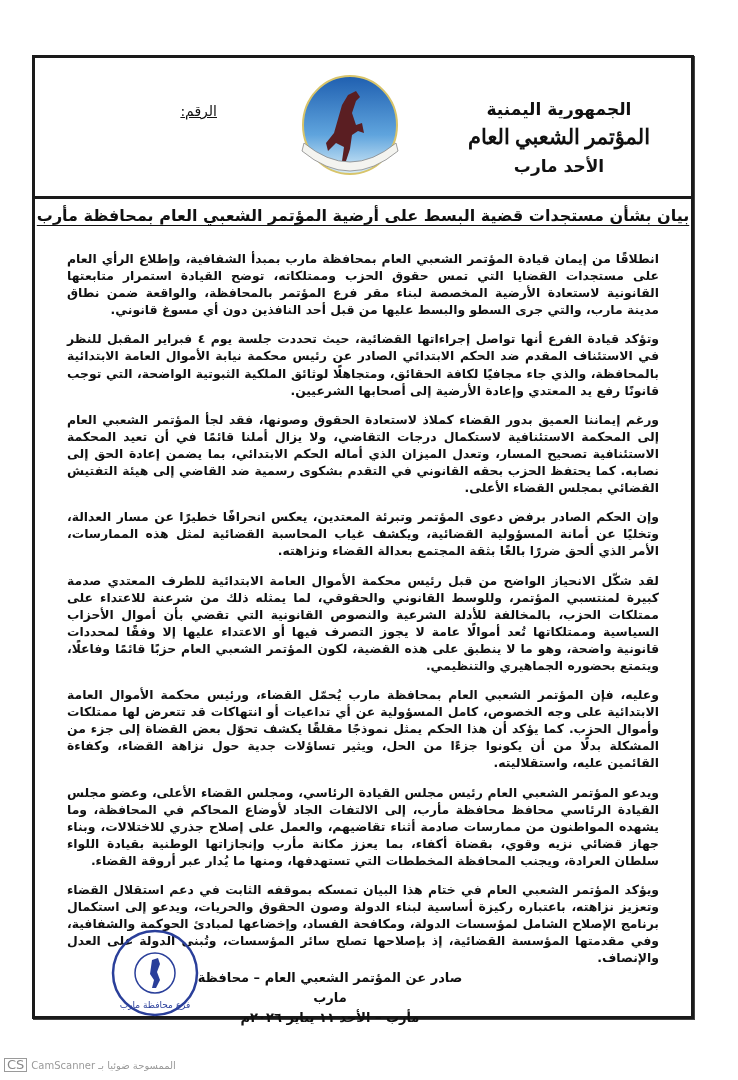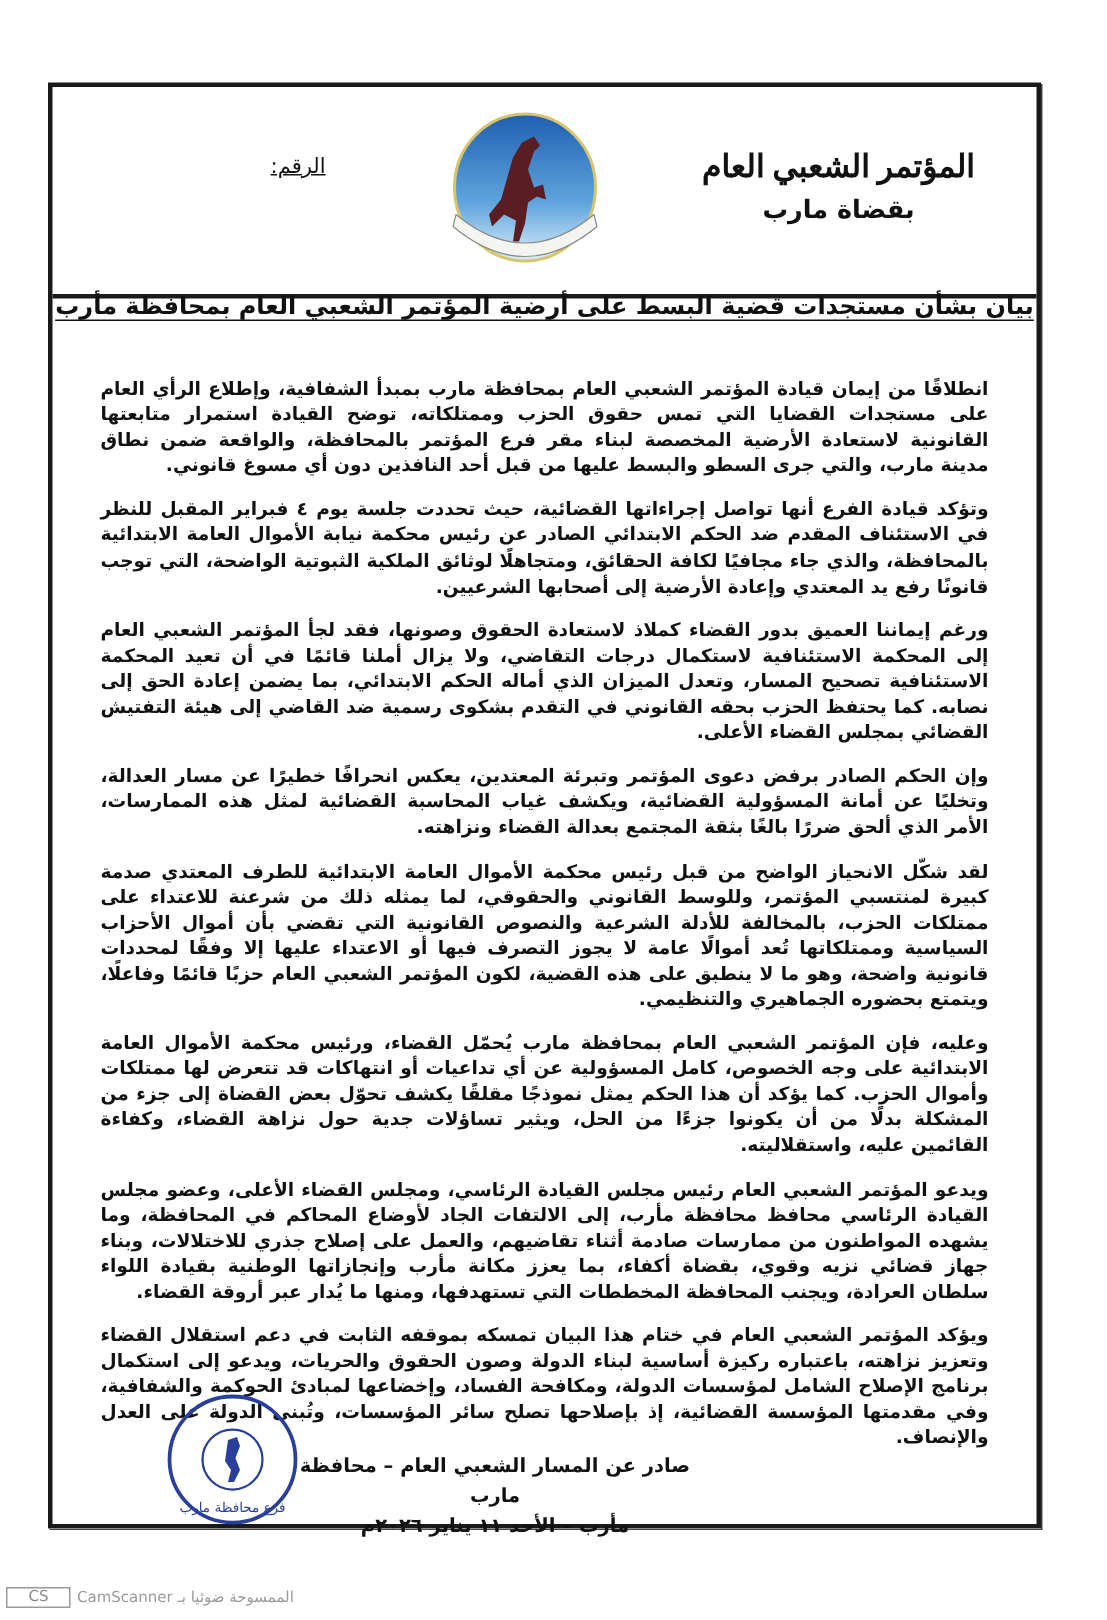--- a/index.html
+++ b/index.html
@@ -22,51 +22,52 @@
   .hdr-right .l2 { font-size:21px; font-weight:bold; line-height:30px;font-family:Liberation Serif, serif; }
   .hdr-right .l3 { font-size:17px; font-weight:bold; line-height:28px; }
   .hdr-left {
     position:absolute; left:12px; top:40px; width:170px; direction:rtl; text-align:right;
     font-size:14px; line-height:26px;text-decoration:underline;
   }
   .logo {
     position:absolute; left:255px; top:15px; width:120px; height:110px;
   }
   .title {
-    position:absolute; left:0; top:136px; width:656px; text-align:center; direction:rtl;
+    position:absolute; left:0; top:148px; width:656px; text-align:center; direction:rtl;
     font-size:16px; font-weight:bold; text-decoration:underline; text-underline-offset:4px;
   }
   .body-text {
     position:absolute; left:20px; top:180px; width:616px; direction:rtl; text-align:justify;
     font-size:12.4px; font-weight:bold; line-height:17.1px;
   }
   .body-text p { margin:12px; }
   .stamp {
     position:absolute; left:75px; top:870px; width:90px; height:90px;
   }
   .sign {
     position:absolute; left:150px; top:910px; width:290px; direction:rtl; text-align:center;
     font-size:13px; font-weight:bold; line-height:20px;
   }
   .watermark {
     position:absolute; left:4px; top:1057px; height:16px; display:flex; align-items:center;
     gap:4px; color:#9a9a9a; font-size:10px;
   }
   .cs-box {
-    border:1px solid #9a9a9a; font-size:10px; padding:0 14px; line-height:12px; color:#888;
+    border:1px solid #9a9a9a; font-size:13px; padding:0 2px; line-height:12px; color:#888;
   }
 </style>
 </head>
 <body>
 
 <div class="frame">
   <div class="header">
     <div class="hdr-right">
+      <div class="l1">الجمهورية اليمنية</div>
       <div class="l2">المؤتمر الشعبي العام</div>
-      <div class="l3">بقضاة مارب</div>
+      <div class="l3">الأحد مارب</div>
     </div>
 
     <div class="logo">
       <svg width="120" height="110" viewBox="0 0 120 110">
         <defs>
           <linearGradient id="sky" x1="0" y1="0" x2="0" y2="1">
             <stop offset="0" stop-color="#1f5fb0"></stop>
             <stop offset="0.6" stop-color="#5fa4dd"></stop>
             <stop offset="1" stop-color="#d9eef9"></stop>
           </linearGradient>
@@ -98,21 +99,21 @@
   <div class="stamp">
     <svg width="90" height="90" viewBox="0 0 90 90">
       <circle cx="45" cy="45" r="42" fill="none" stroke="#2a3f9a" stroke-width="2.5"></circle>
       <circle cx="45" cy="45" r="20" fill="none" stroke="#2a3f9a" stroke-width="1.5"></circle>
       <path d="M42 32 L48 30 L50 36 L47 44 L50 52 L46 60 L42 60 L44 52 L40 46 Z" fill="#2a3f9a"></path>
       <text x="45" y="80" font-size="9" fill="#2a3f9a" text-anchor="middle" font-family="DejaVu Sans, sans-serif">فرع محافظة مارب</text>
     </svg>
   </div>
 
   <div class="sign">
-    <div>صادر عن المسار الشعبي العام – محافظة مارب</div>
+    <div>صادر عن المؤتمر الشعبي العام – محافظة مارب</div>
     <div>مأرب – الأحد ١١ يناير ٢٠٢٦م</div>
   </div>
 </div>
 
 <div class="watermark">
   <span class="cs-box">CS</span>
   <span>CamScanner الممسوحة ضوئيا بـ</span>
 </div>
 
 </body></html>

